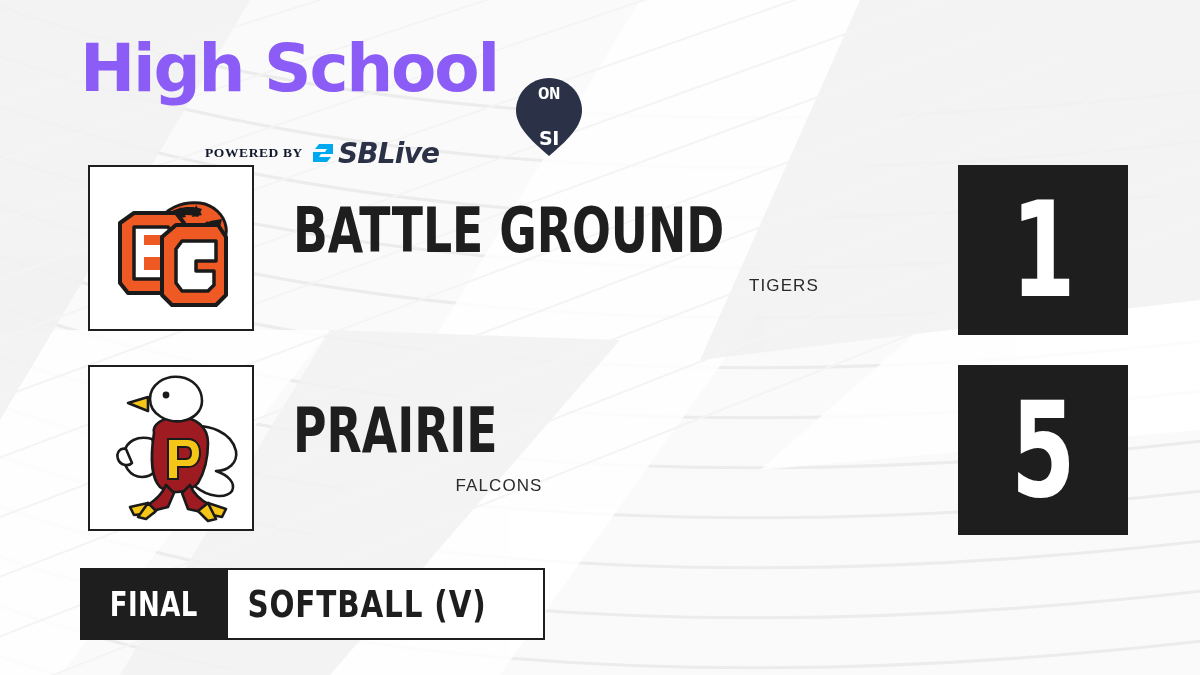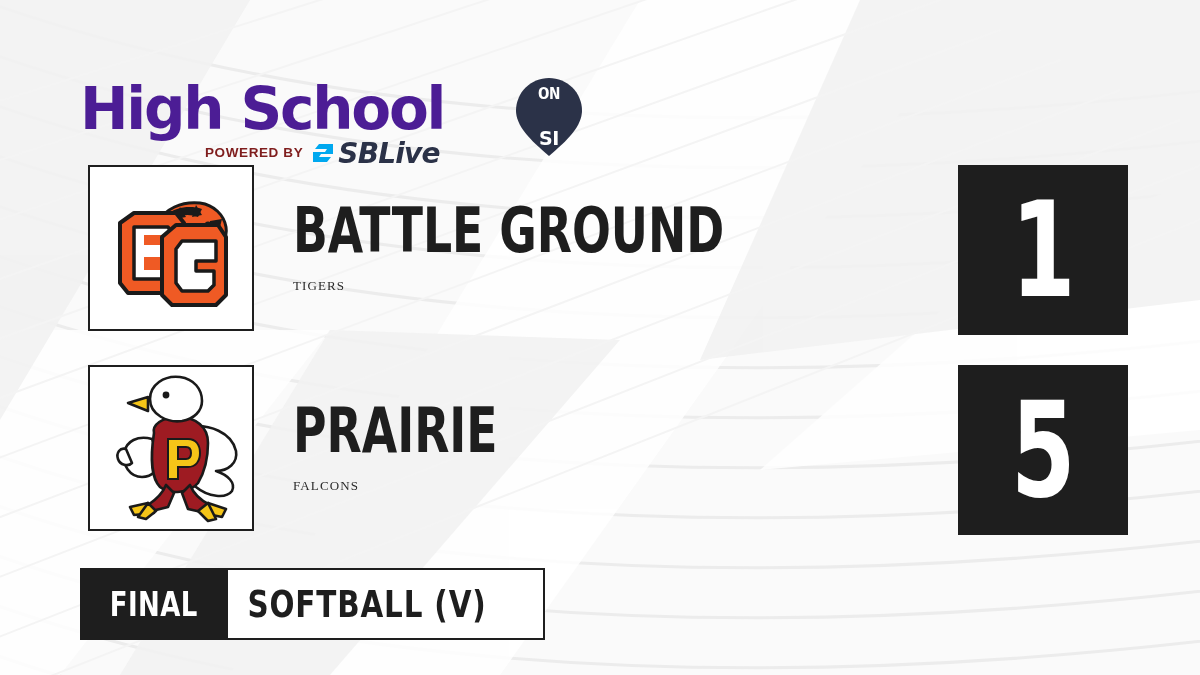--- a/index.html
+++ b/index.html
@@ -35,26 +35,25 @@
     top: 36px;
     width: 430px;
     height: 100px;
   }
   .brand-wordmark {
     position: absolute;
     left: 0;
     top: 0;
     font-family: "DejaVu Sans", sans-serif;
     font-weight: bold;
-    font-size: 58px;
+    font-size: 66px;
     letter-spacing: -2.2px;
-    color: #4c1d95;
+    color: #8b5cf6;
     line-height: 66px;
     white-space: nowrap;
-    margin-top: 40px;
   }
   .brand-pin {
     position: absolute;
     left: 436px;
     top: 42px;
     width: 66px;
     height: 78px;
   }
   .pin-on, .pin-si {
     position: absolute;
@@ -74,25 +73,25 @@
   .powered-row {
     position: absolute;
     left: 125px;
     top: 105px;
     display: flex;
     align-items: center;
     gap: 9px;
     height: 24px;
   }
   .powered-by {
-    font-family: Liberation Sans, sans-serif;
+    font-family: Liberation Serif, serif;
     font-weight: bold;
     font-size: 13.5px;
     letter-spacing: 0.6px;
-    color: #7f1d1d;
+    color: #0f172a;
     line-height: 14px;
   }
   .sblive-lockup {
     display: flex;
     align-items: center;
     gap: 4px;
   }
   .sblive-mark { display: block; }
   .sblive-text {
     font-family: "DejaVu Sans", sans-serif;
@@ -145,26 +144,27 @@
     font-size: 62px;
     line-height: 62px;
     letter-spacing: 0px;
     color: #1e1e1e;
     transform: scaleX(0.82);
     transform-origin: left center;
     white-space: nowrap;
   }
   .team-mascot {
     margin-top: 14px;
-    font-family: Liberation Serif, serif;
-    font-size: 13px;
+    font-family: Liberation Sans, sans-serif;
+    font-size: 17px;
     letter-spacing: 1.1px;
     color: #2a2a2a;
     line-height: 20px;
     white-space: nowrap;
+    text-align: right;
   }
 
   .score-box {
     position: absolute;
     left: 870px;
     top: 0;
     width: 170px;
     height: 170px;
     background: #1e1e1e;
     display: flex;

